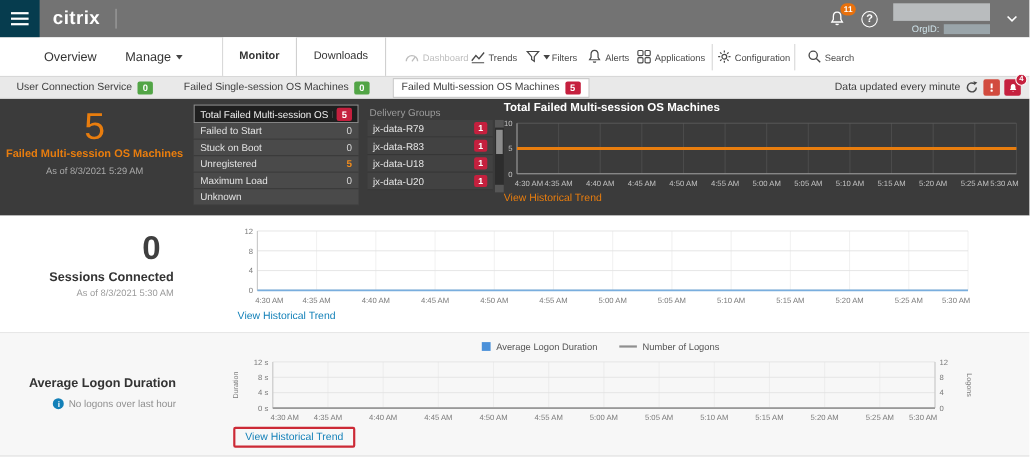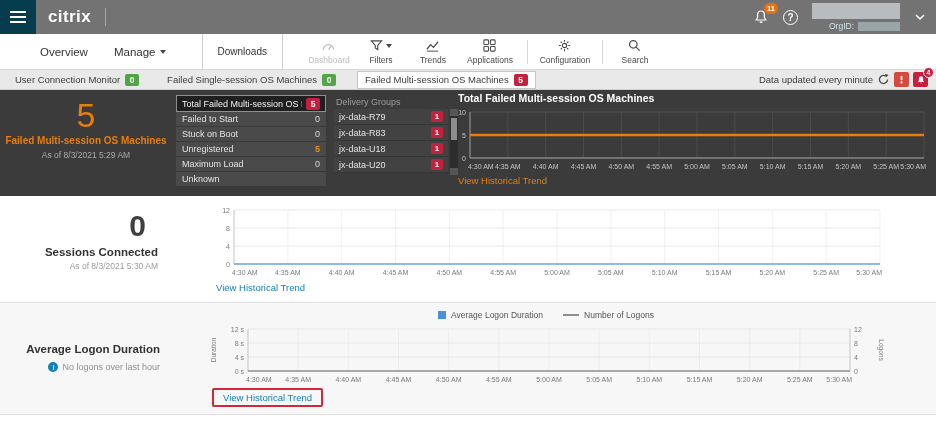--- a/index.html
+++ b/index.html
@@ -26,21 +26,21 @@
 
   
   .nav { position:absolute; left:0; top:34px; width:936px; height:36px; background:#fff; border-bottom:1px solid #d8d8d8; display:flex; align-items:stretch;gap:12px; }
   .nav-tabs { display:flex; align-items:center; padding-left:40px; gap:26px; font-size:11.5px; color:#333; }
   .tab { cursor:pointer; display:flex; align-items:center; gap:4px; }
   .caret-down { width:0; height:0; border-left:3.5px solid transparent; border-right:3.5px solid transparent; border-top:4px solid #444; display:inline-block; }
   .tab-group { display:flex; align-items:stretch; border-left:1px solid #d0d0d0; border-right:1px solid #d0d0d0; margin-left:24px; }
   .tab-group .tab { padding:0 15px; }
   .tab-monitor { font-weight:bold; border-right:1px solid #d0d0d0; background:#fff; }
   .tools { display:flex; align-items:center; margin-left:8px; }
-  .tool { width:52px; display:flex; flex-direction:column; align-items:center; justify-content:center; gap:2px; color:#4a4a4a; font-size:8.5px; cursor:pointer; padding:2px 0; }
+  .tool { width:52px; display:flex; flex-direction:row; align-items:center; justify-content:center; gap:2px; color:#4a4a4a; font-size:8.5px; cursor:pointer; padding:2px 0; }
   .tool.wide { width:62px; }
   .tool svg { width:15px; height:15px; }
   .tool.disabled { color:#bdbdbd; cursor:default; }
   .tool-iconrow { display:flex; align-items:center; gap:2px; height:15px; }
   .tool-sep { width:1px; height:24px; background:#d8d8d8; margin:0 6px; }
 
   
   .statusbar { position:absolute; left:0; top:70px; width:936px; height:20px; background:#e9e9e9; border-bottom:1px solid #d0d0d0; display:flex; align-items:center; gap:14px; padding:0 8px; font-size:9.5px; color:#3c3c3c; }
   .sfilter { display:flex; align-items:center; gap:5px; padding:2px 7px; cursor:pointer; }
   .sfilter.selected { background:#fff; border:1px solid #c6c6c6; }
@@ -141,51 +141,63 @@
     <div class="nav-tabs">
       <span class="tab">
           <span>Overview</span>
         </span>
       <span class="tab">
           <span>Manage</span>
           <span class="caret-down"></span>
         </span>
     </div>
     <div class="tab-group">
+      <span class="tab tab-monitor">
+          <span>Monitor</span>
+        </span>
       <span class="tab">
           <span>Downloads</span>
         </span>
     </div>
     <div class="tools">
       <div class="tool disabled">
         <span class="tool-iconrow">
             <svg viewBox="0 0 16 16">
               <path d="M2.5 12.5a5.5 5.5 0 0 1 11 0" fill="none" stroke="currentColor" stroke-width="1.3"></path>
               <line x1="8" y1="12.5" x2="11" y2="8.5" stroke="currentColor" stroke-width="1.3"></line>
             </svg>
           </span>
         <span>Dashboard</span>
       </div>
       <div class="tool">
         <span class="tool-iconrow">
             <svg viewBox="0 0 16 16">
-              <path d="M2.5 3h11L9.3 8v4.5l-2.6-1.8V8z" fill="none" stroke="currentColor" stroke-width="1.2"></path>
-            </svg>
-            <span class="caret-down"></span>
-          </span>
-        <span>Filters</span>
-      </div>
-      <div class="tool">
-        <span class="tool-iconrow">
-            <svg viewBox="0 0 16 16">
               <polyline points="2,12 6,7 9,10 14,4" fill="none" stroke="currentColor" stroke-width="1.3"></polyline>
               <line x1="2" y1="14" x2="14" y2="14" stroke="currentColor" stroke-width="1"></line>
             </svg>
           </span>
         <span>Trends</span>
+      </div>
+      <div class="tool">
+        <span class="tool-iconrow">
+            <svg viewBox="0 0 16 16">
+              <path d="M2.5 3h11L9.3 8v4.5l-2.6-1.8V8z" fill="none" stroke="currentColor" stroke-width="1.2"></path>
+            </svg>
+            <span class="caret-down"></span>
+          </span>
+        <span>Filters</span>
+      </div>
+      <div class="tool">
+        <span class="tool-iconrow">
+            <svg viewBox="0 0 16 16">
+              <path d="M8 2C5.8 2 4.6 3.8 4.6 6v2.6L3.2 11h9.6l-1.4-2.4V6C11.4 3.8 10.2 2 8 2z" fill="none" stroke="currentColor" stroke-width="1.2"></path>
+              <path d="M6.8 12.6a1.3 1.3 0 0 0 2.4 0" fill="none" stroke="currentColor" stroke-width="1.2"></path>
+            </svg>
+          </span>
+        <span>Alerts</span>
       </div>
       <div class="tool wide">
         <span class="tool-iconrow">
             <svg viewBox="0 0 16 16">
               <rect x="2" y="2" width="5" height="5" rx="1" fill="none" stroke="currentColor" stroke-width="1.1"></rect>
               <rect x="9" y="2" width="5" height="5" rx="1" fill="none" stroke="currentColor" stroke-width="1.1"></rect>
               <rect x="2" y="9" width="5" height="5" rx="1" fill="none" stroke="currentColor" stroke-width="1.1"></rect>
               <rect x="9" y="9" width="5" height="5" rx="1" fill="none" stroke="currentColor" stroke-width="1.1"></rect>
             </svg>
           </span>
@@ -209,21 +221,21 @@
               <line x1="9.7" y1="9.7" x2="13.5" y2="13.5" stroke="currentColor" stroke-width="1.3"></line>
             </svg>
           </span>
         <span>Search</span>
       </div>
     </div>
   </div>
 
   <div class="statusbar">
     <div class="sfilter">
-      <span>User Connection Monitor</span>
+      <span>User Connection Service</span>
       <span class="badge green">0</span>
     </div>
     <div class="sfilter">
       <span>Failed Single-session OS Machines</span>
       <span class="badge green">0</span>
     </div>
     <div class="sfilter selected">
       <span>Failed Multi-session OS Machines</span>
       <span class="badge red">5</span>
     </div>

